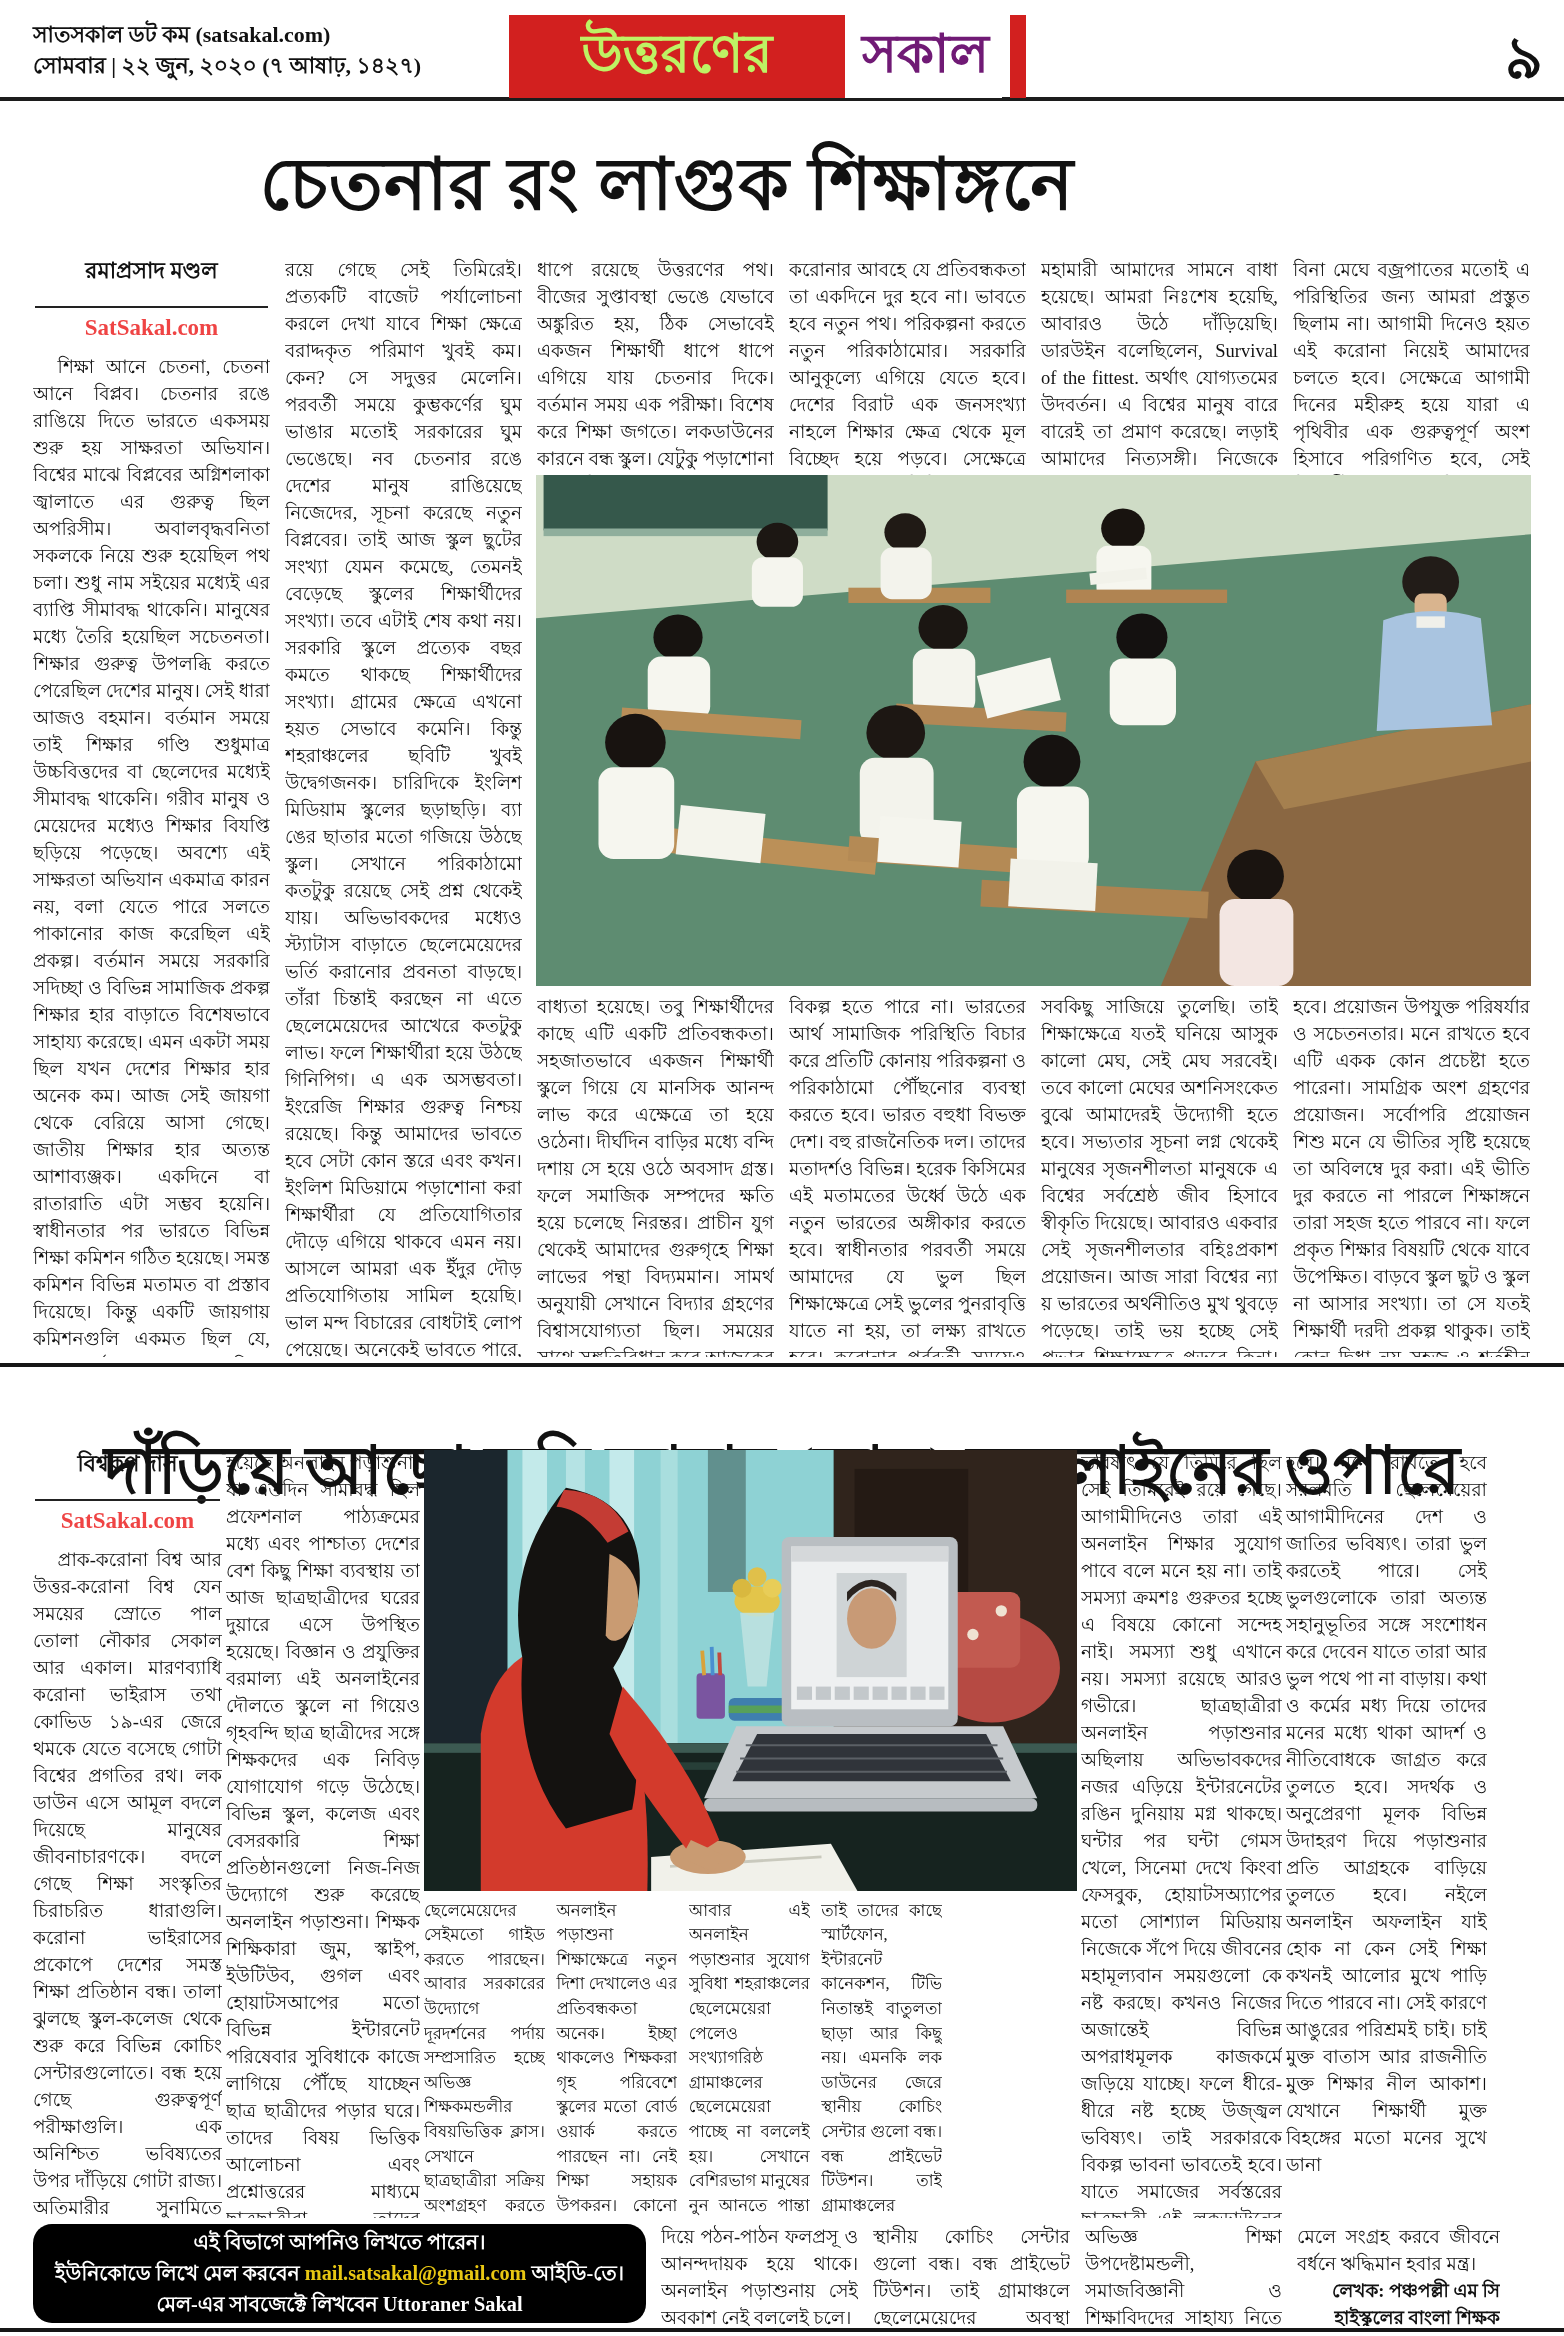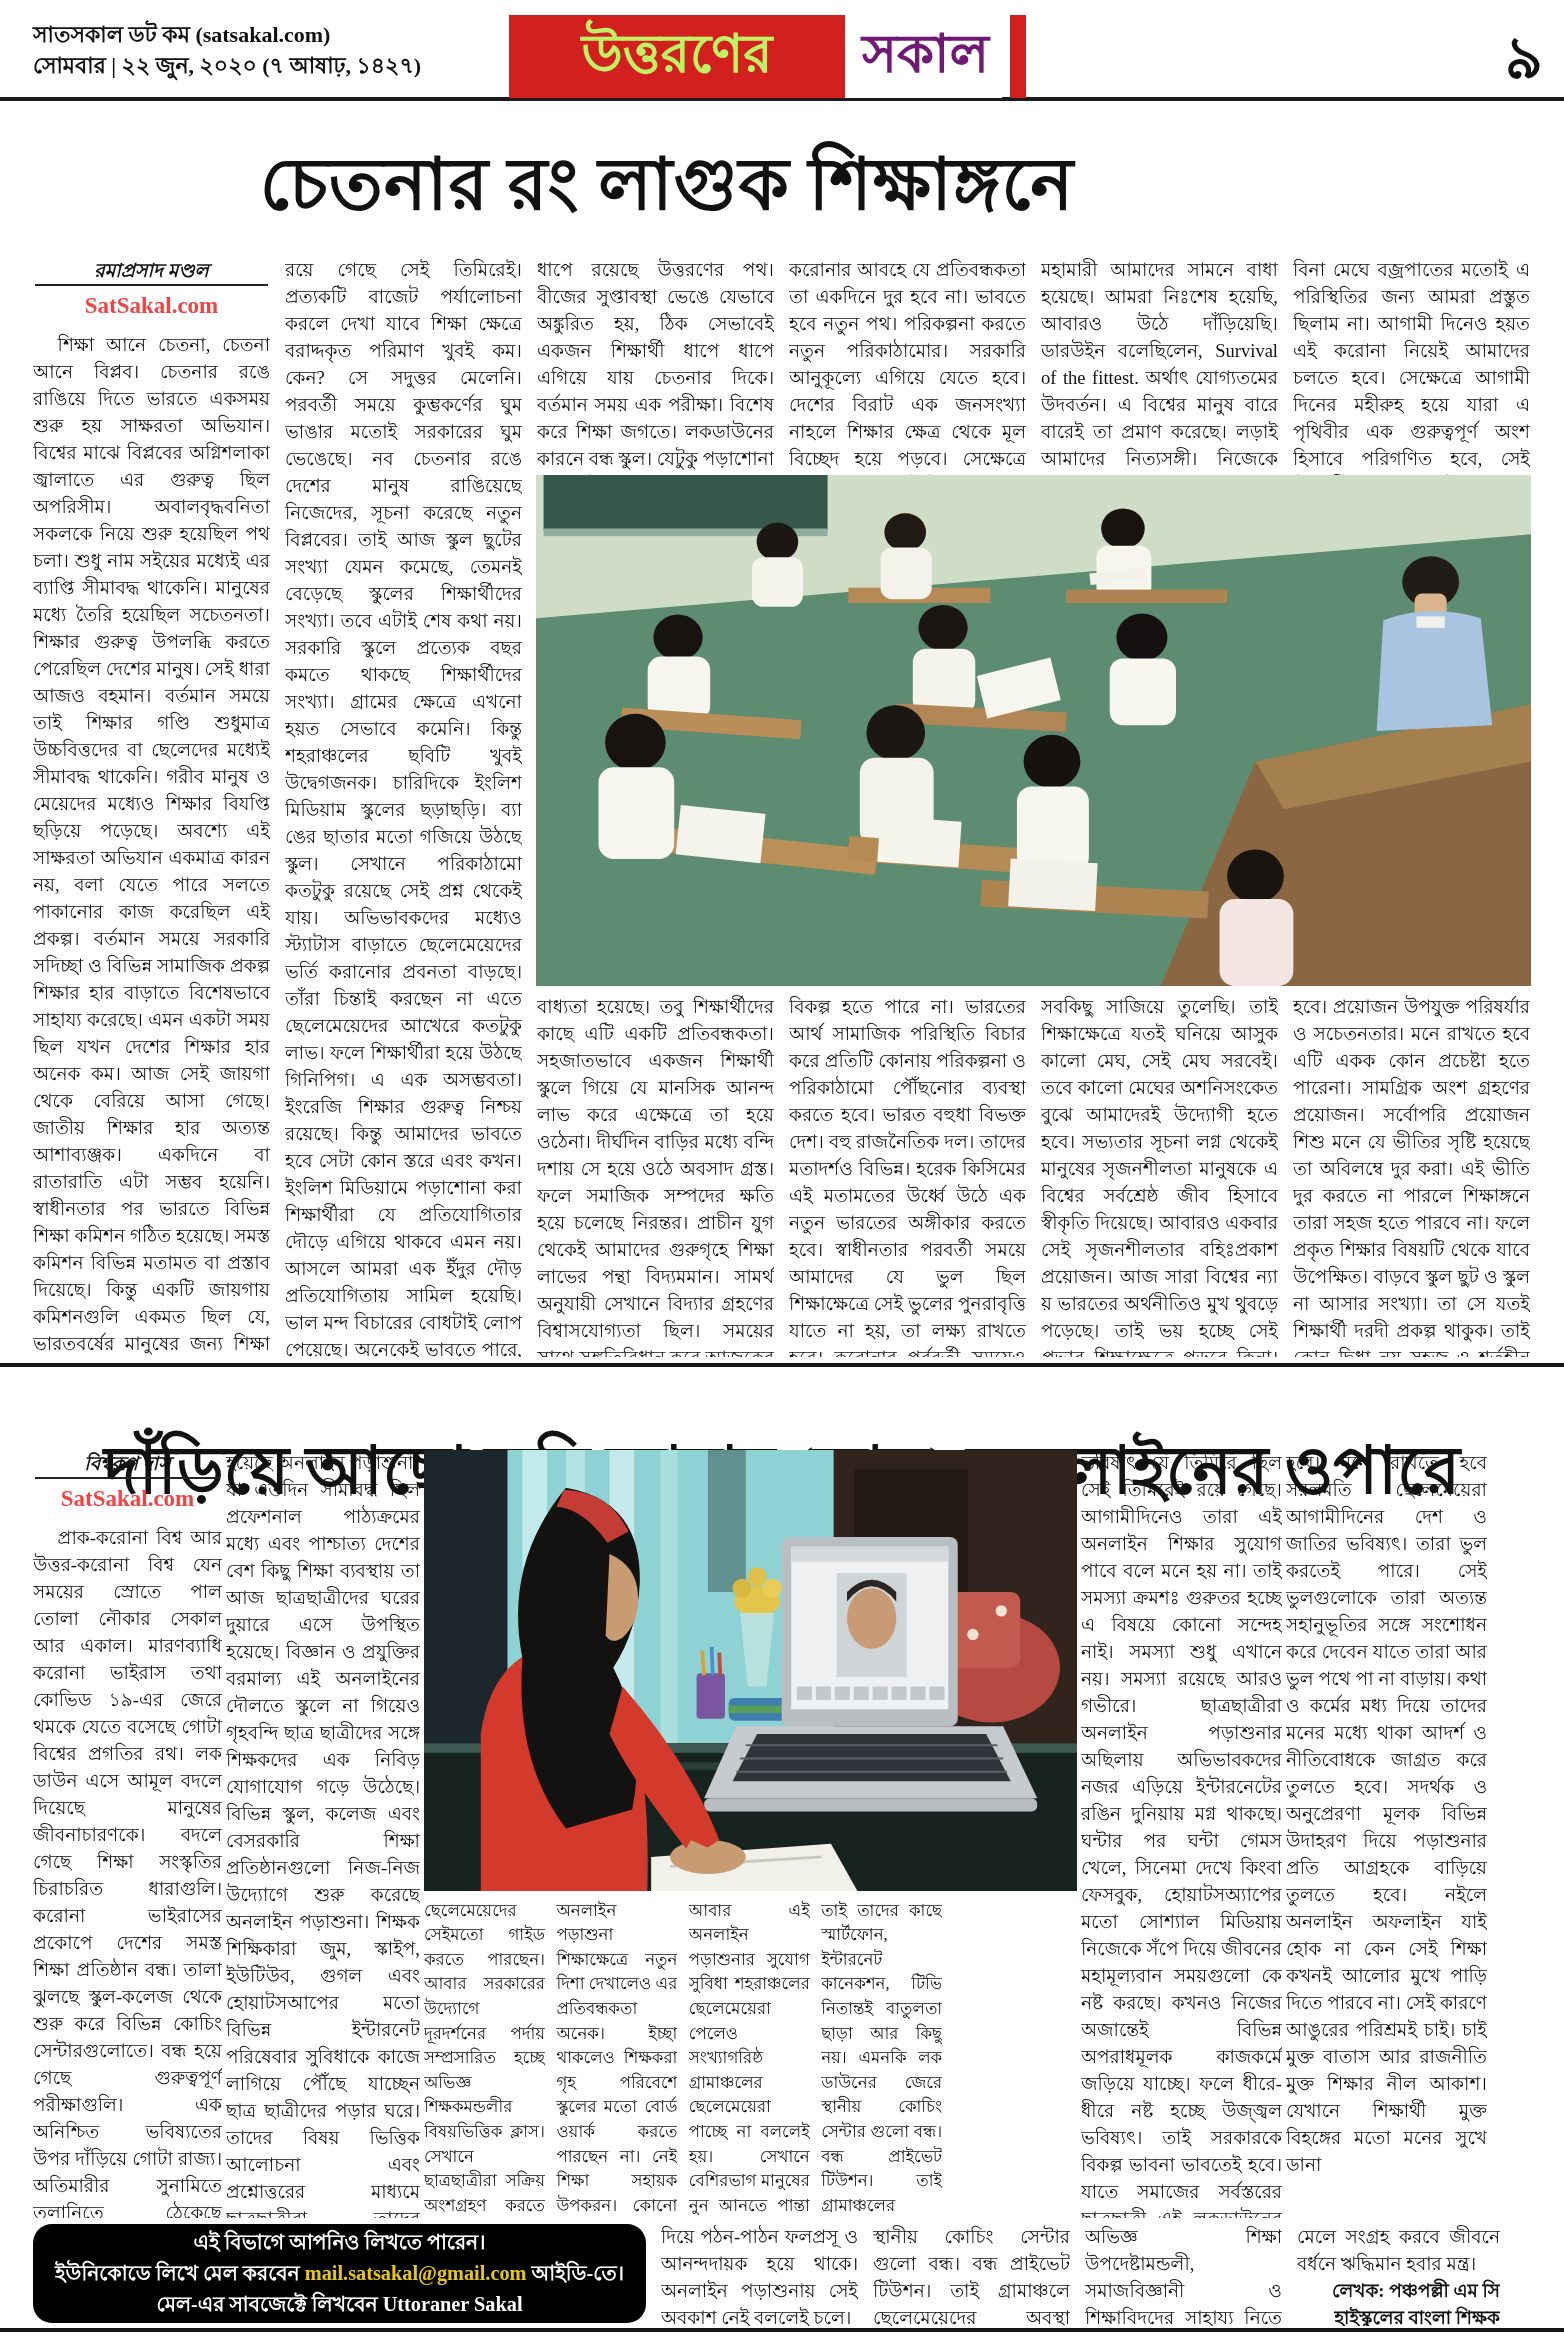--- a/index.html
+++ b/index.html
@@ -19,21 +19,21 @@
   .a1-headline{position:absolute;left:33px;top:129px;width:1268px;text-align:center;
                font-size:72px;font-weight:bold;letter-spacing:0.9px;}
   .a1-body{position:absolute;left:33px;top:257px;width:1498px;height:1100px;display:flex;gap:15px;}
   .col{flex:0 0 237px;width:237px;font-size:18.5px;line-height:27px;text-align:justify;overflow:hidden;}
   .col .txt{overflow:hidden;}
   .full{height:1100px;}
   .topblock{height:218px;overflow:hidden;}
   .spacer1{height:519px;}
   .botblock{height:363px;overflow:hidden;}
   .byline-box{text-align:center;margin-bottom:9.5px;}
-  .byline-name{font-size:19px;font-weight:bold;padding-bottom:0;font-style:italic;}
+  .byline-name{font-size:22px;font-weight:bold;padding-bottom:22px;}
   .byline-rule{height:1.9px;background:#222;margin:0 1.9px 5.7px 1.9px;}
   .byline-src{color:#ef4444;font-size:23px;font-weight:bold;padding-bottom:3.8px;}
   .photo1{position:absolute;left:503px;top:218px;width:995px;height:511px;}
   .photo1 svg,.photo2 svg{display:block;width:100%;height:100%;}
   
   .divider1{position:absolute;left:0;top:1363px;width:1564px;height:3.8px;background:#161616;}
   .a2-headline{position:absolute;left:33px;top:1420px;width:1498px;text-align:center;
                font-size:66px;font-weight:bold;}
   .a2-body{position:absolute;left:33px;top:1450px;width:1498px;height:768px;display:flex;gap:4px;}
   .colA{flex:0 0 189px;width:189px;}

